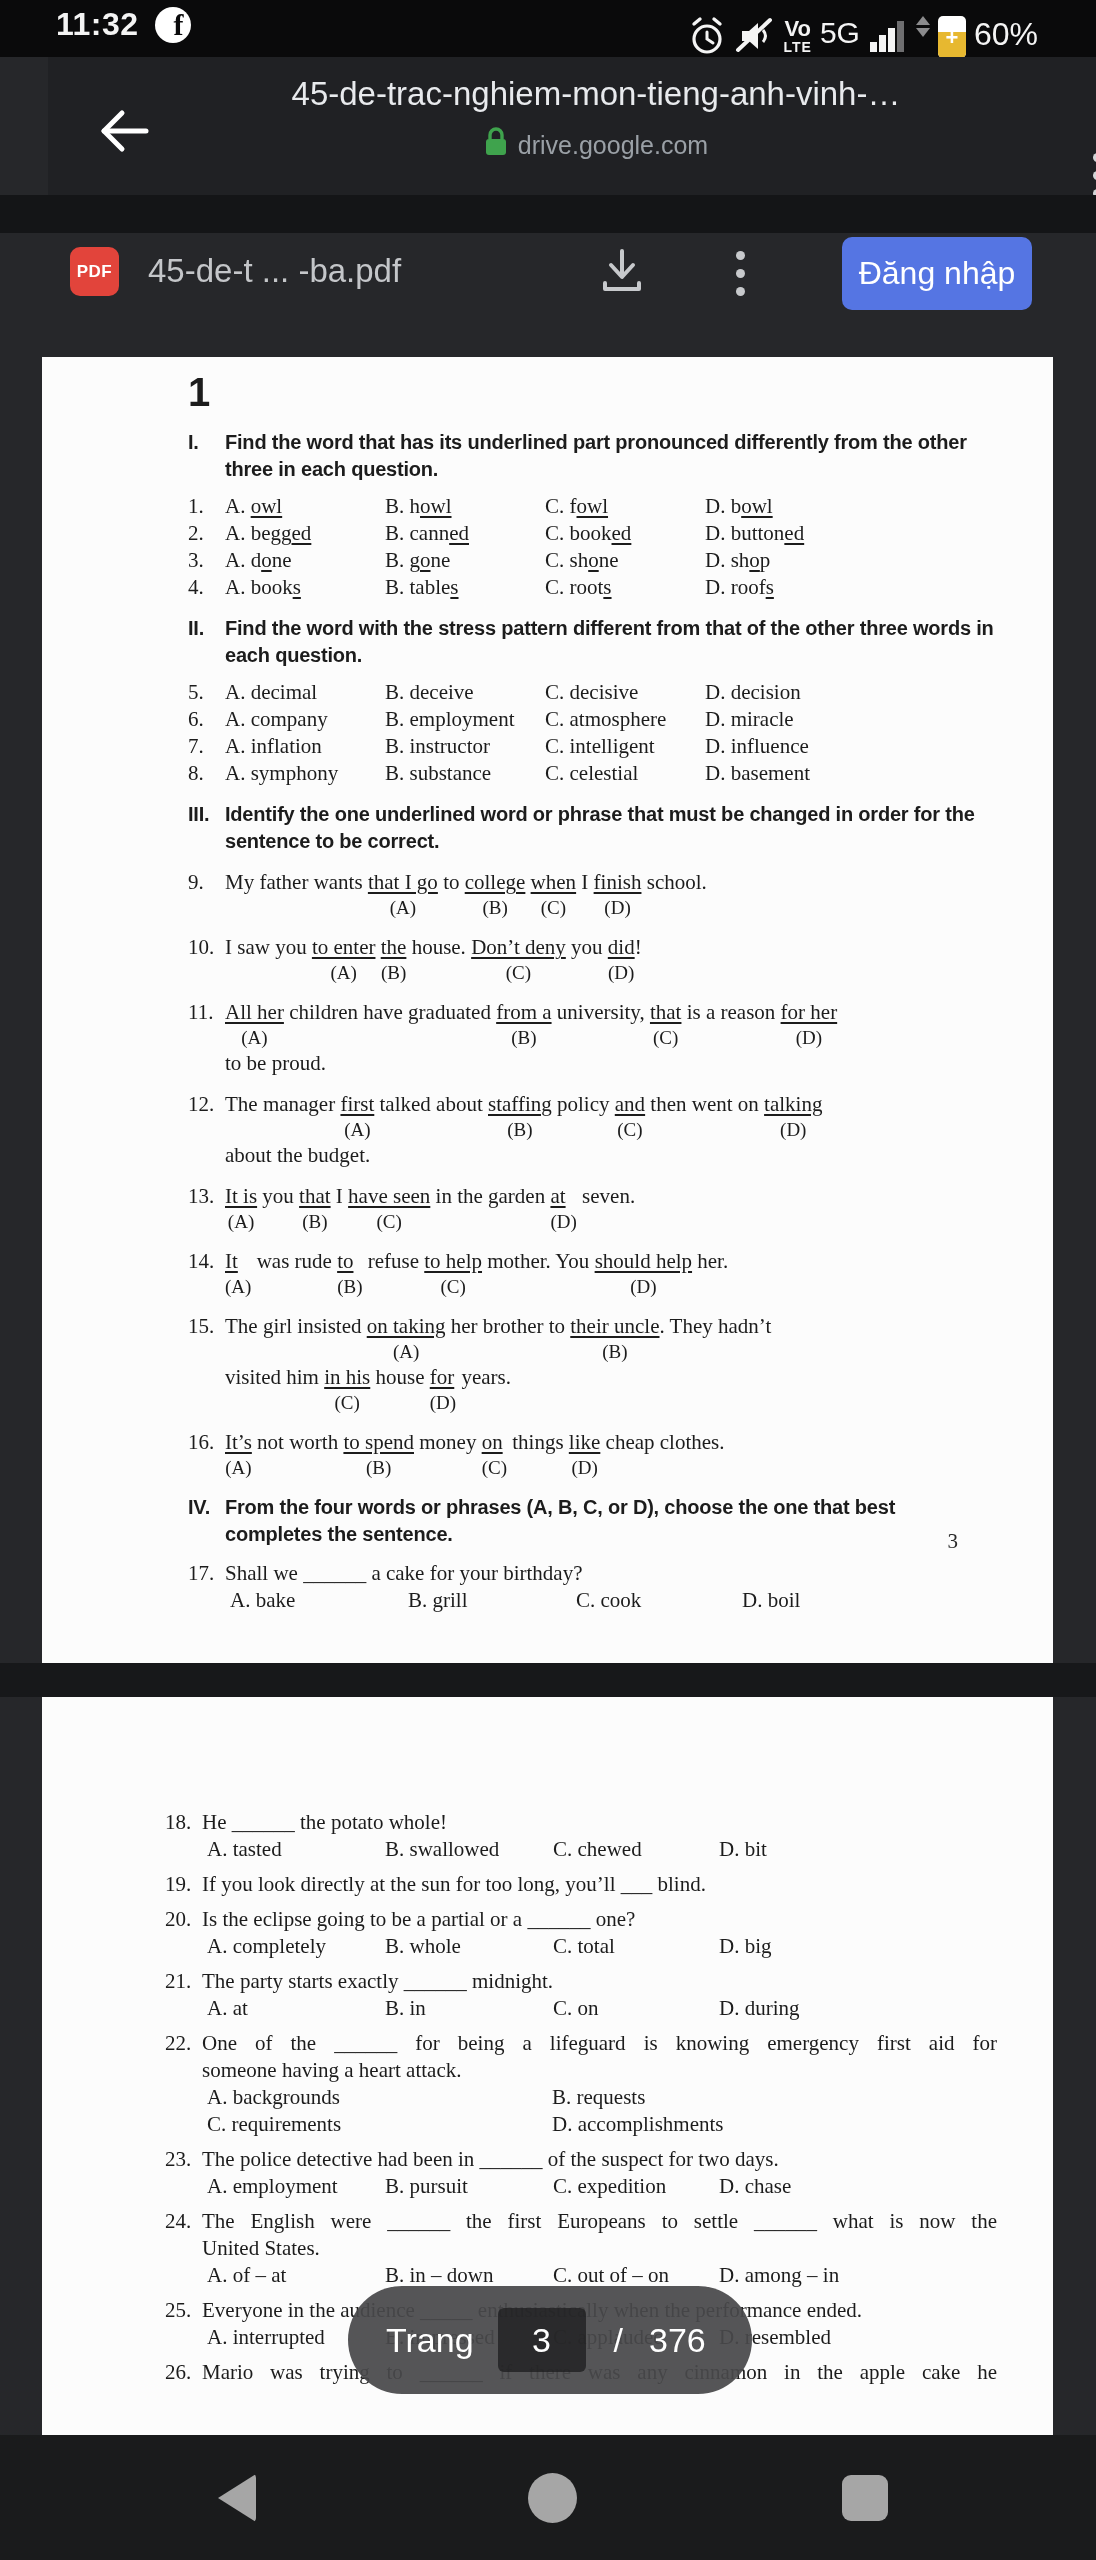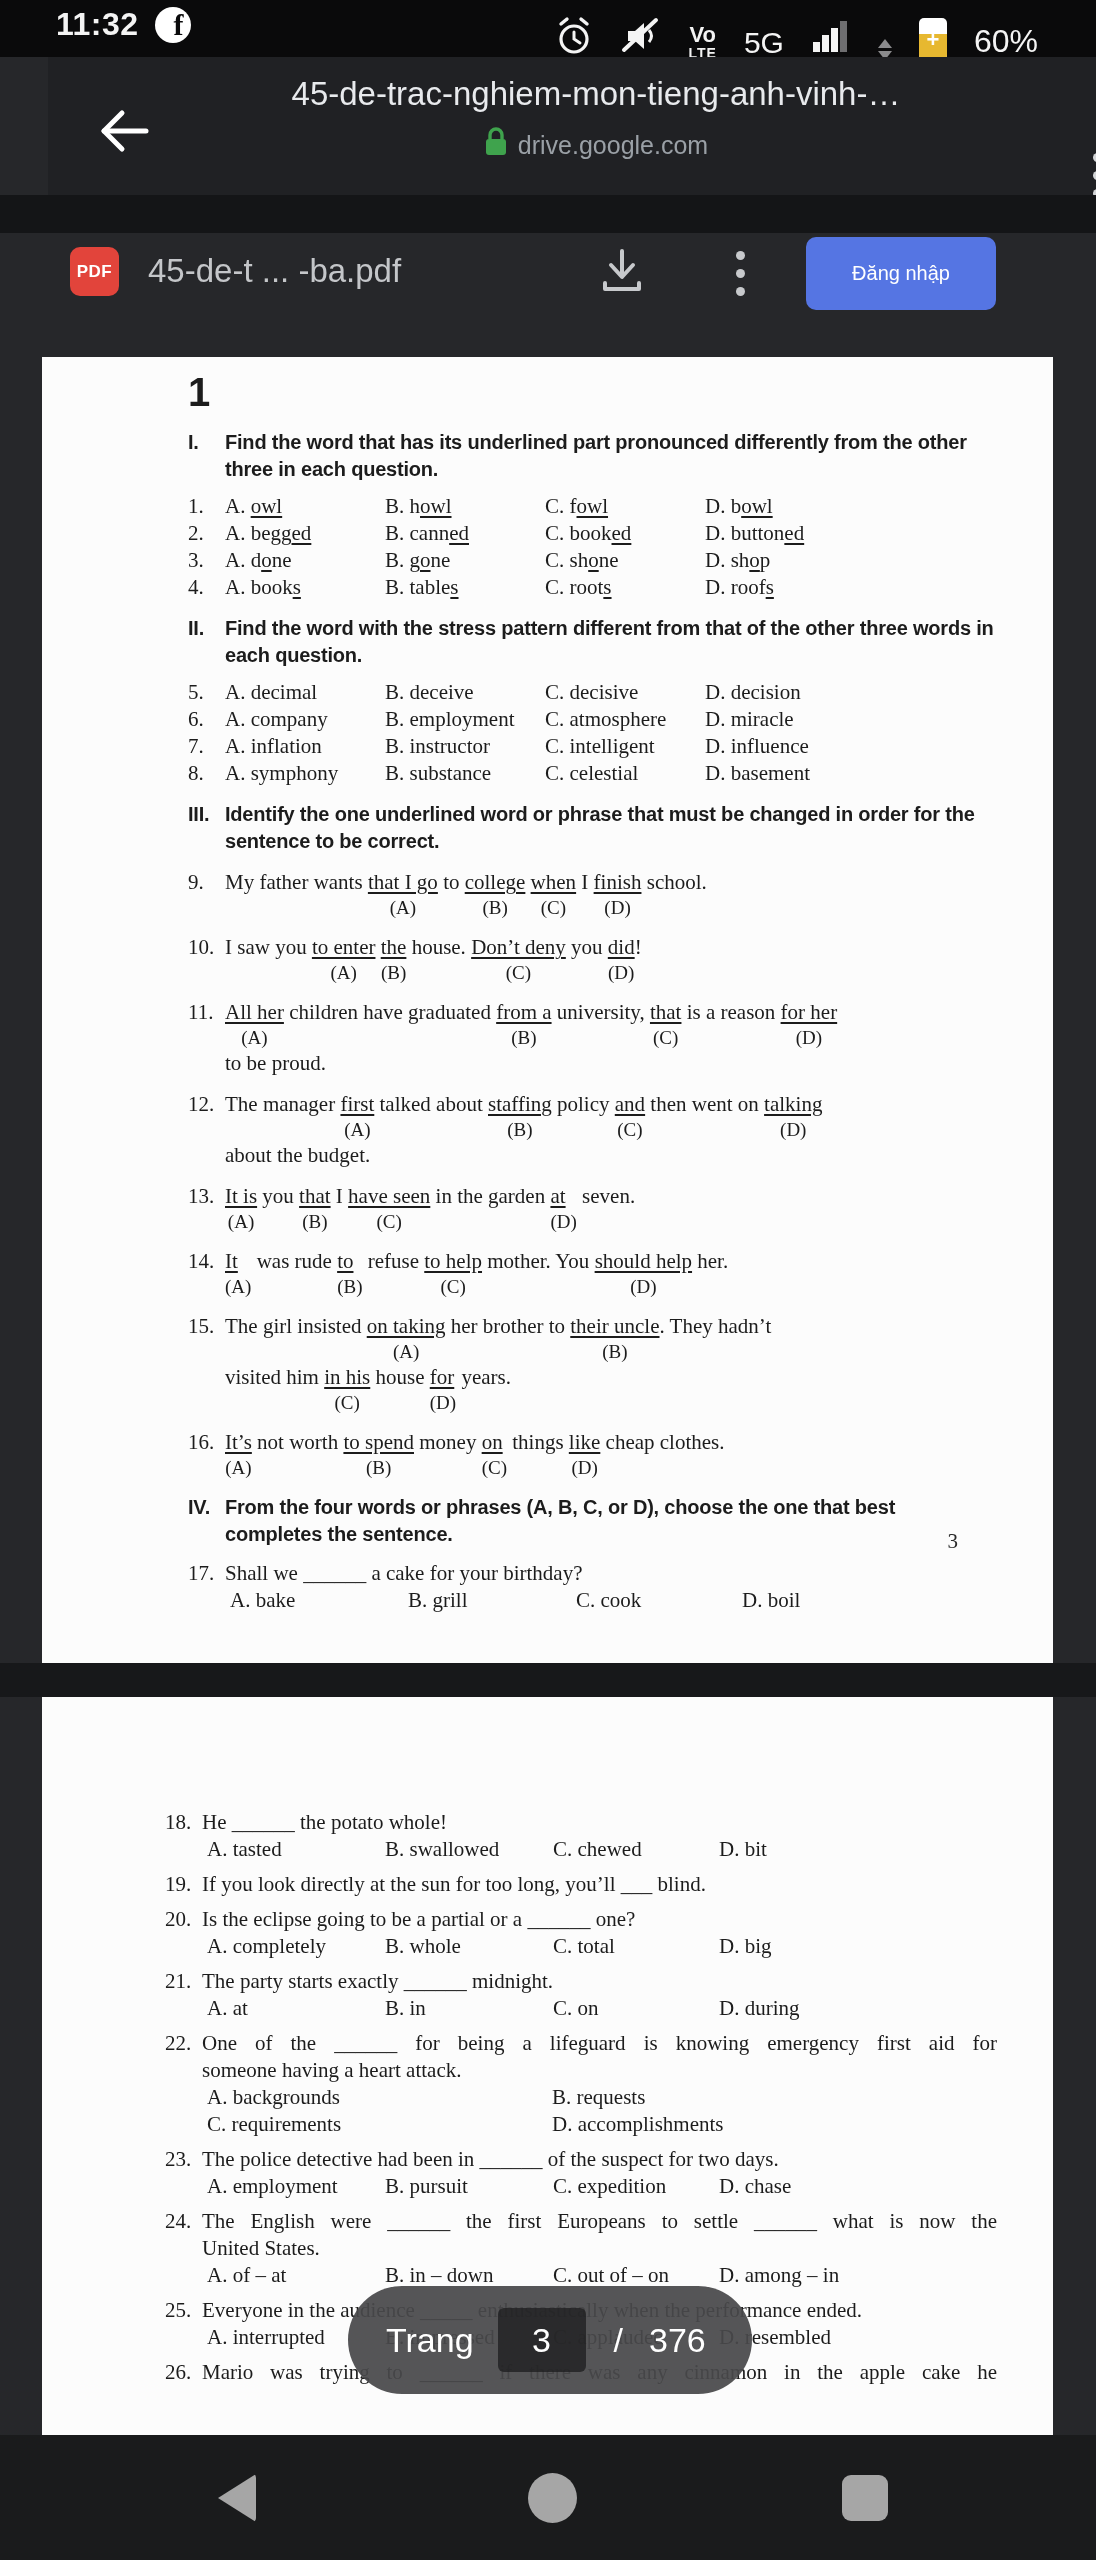--- a/index.html
+++ b/index.html
@@ -8,21 +8,21 @@
 
   
   .status-bar{position:absolute;left:0;top:0;width:1096px;height:57px;background:#0a0a0b;
               display:flex;align-items:center;justify-content:space-between;
               padding:0 58px 8px 56px;box-sizing:border-box;color:#f4f4f4;}
   .sb-left{display:flex;align-items:center;gap:16px;}
   .sb-time{font-size:32px;font-weight:600;letter-spacing:.5px;}
   .fb-badge{width:36px;height:36px;border-radius:50%;background:#fff;color:#0a0a0b;
             display:flex;align-items:center;justify-content:flex-end;overflow:hidden;}
   .fb-badge span{font-weight:800;font-size:30px;margin-right:7px;font-family:"Liberation Serif",serif;}
-  .sb-right{display:flex;align-items:flex-end;gap:27px;margin-top:27px;}
+  .sb-right{display:flex;align-items:flex-start;gap:8px;margin-top:27px;}
   .volte{display:flex;flex-direction:column;align-items:center;line-height:1;margin-top:2px;}
   .volte .vo{font-size:22px;font-weight:700;}
   .volte .lte{font-size:14px;font-weight:700;letter-spacing:1px;}
   .net5g{font-size:30px;font-weight:500;}
   .updown{display:flex;flex-direction:column;gap:3px;align-items:center;}
   .updown i{width:0;height:0;border-left:7px solid transparent;border-right:7px solid transparent;display:block;}
   .updown .up{border-bottom:9px solid #8b8b8d;}
   .updown .dn{border-top:9px solid #8b8b8d;}
   .battery{position:relative;width:28px;height:42px;border-radius:5px;background:#fff;overflow:hidden;}
   .battery:before{content:"";position:absolute;left:9px;top:-4px;width:10px;height:5px;background:#fff;border-radius:2px;}
@@ -46,22 +46,22 @@
 
   
   .pdf-bar{position:absolute;left:0;top:233px;width:1096px;height:110px;}
   .pdf-badge{position:absolute;left:70px;top:14px;width:49px;height:49px;border-radius:10px;
              background:#e2443b;color:#fff;display:flex;align-items:center;justify-content:center;
              font-weight:800;font-size:17px;letter-spacing:.5px;}
   .pdf-filename{position:absolute;left:148px;top:19px;color:#c4c6c9;font-size:33px;white-space:nowrap;}
   .dl-btn{position:absolute;left:596px;top:12px;width:52px;height:52px;display:flex;align-items:center;justify-content:center;}
   .pdf-bar .kebab{position:absolute;left:736px;top:18px;}
   .pdf-bar .kebab i{background:#c7c9cc;}
-  .signin-btn{position:absolute;left:806px;top:4px;width:190px;height:73px;border-radius:10px;
-              background:#5575e3;color:#fff;font-size:20px;font-weight:500;
+  .signin-btn{position:absolute;left:842px;top:4px;width:190px;height:73px;border-radius:10px;
+              background:#5575e3;color:#fff;font-size:32px;font-weight:500;
               display:flex;align-items:center;justify-content:center;}
 
   
   .page{position:absolute;left:42px;width:1011px;background:#fcfcfc;color:#1c1c1c;
         font-family:"Liberation Serif",serif;font-size:21px;line-height:27px;box-sizing:border-box;}
   #page1{top:357px;height:1306px;padding:10px 58px 0 146px;}
   #page2{top:1697px;height:738px;padding:104px 56px 0 123px;overflow:hidden;}
   .interpage{position:absolute;left:0;top:1663px;width:1096px;height:34px;background:#17181a;}
 
   .bignum{font-family:"Liberation Sans",sans-serif;font-weight:800;font-size:40px;line-height:46px;margin:2px 0 8px;}

